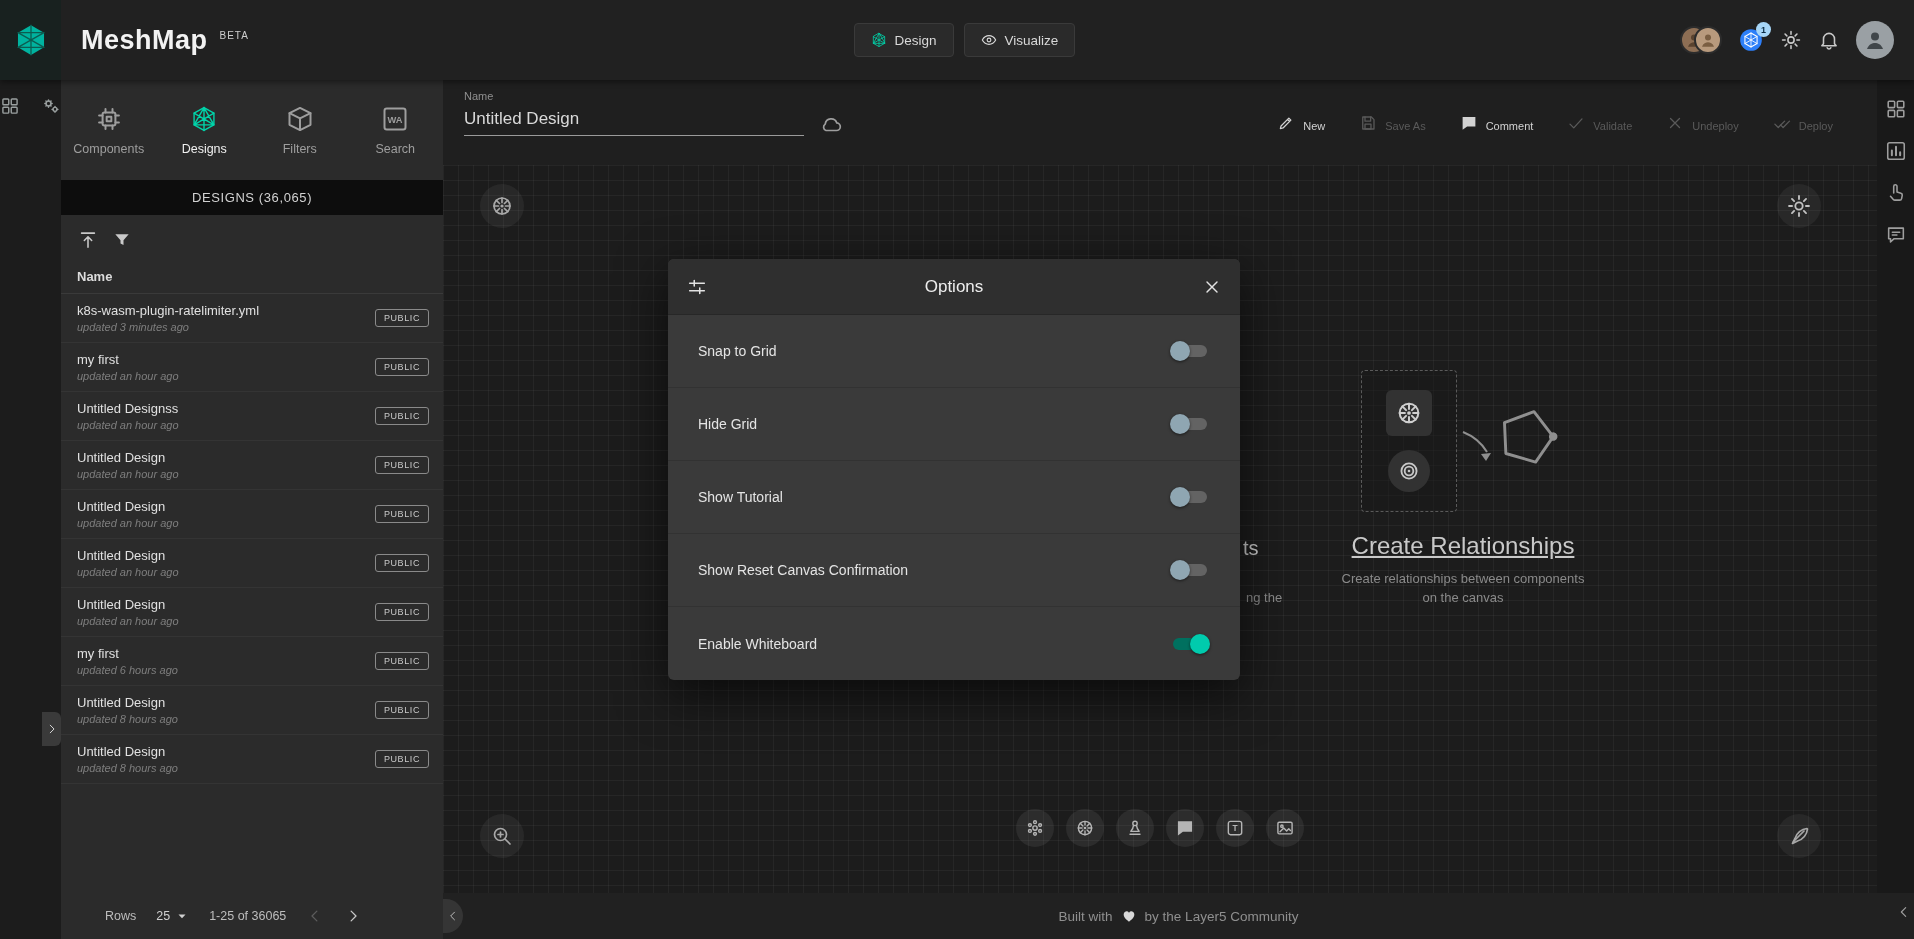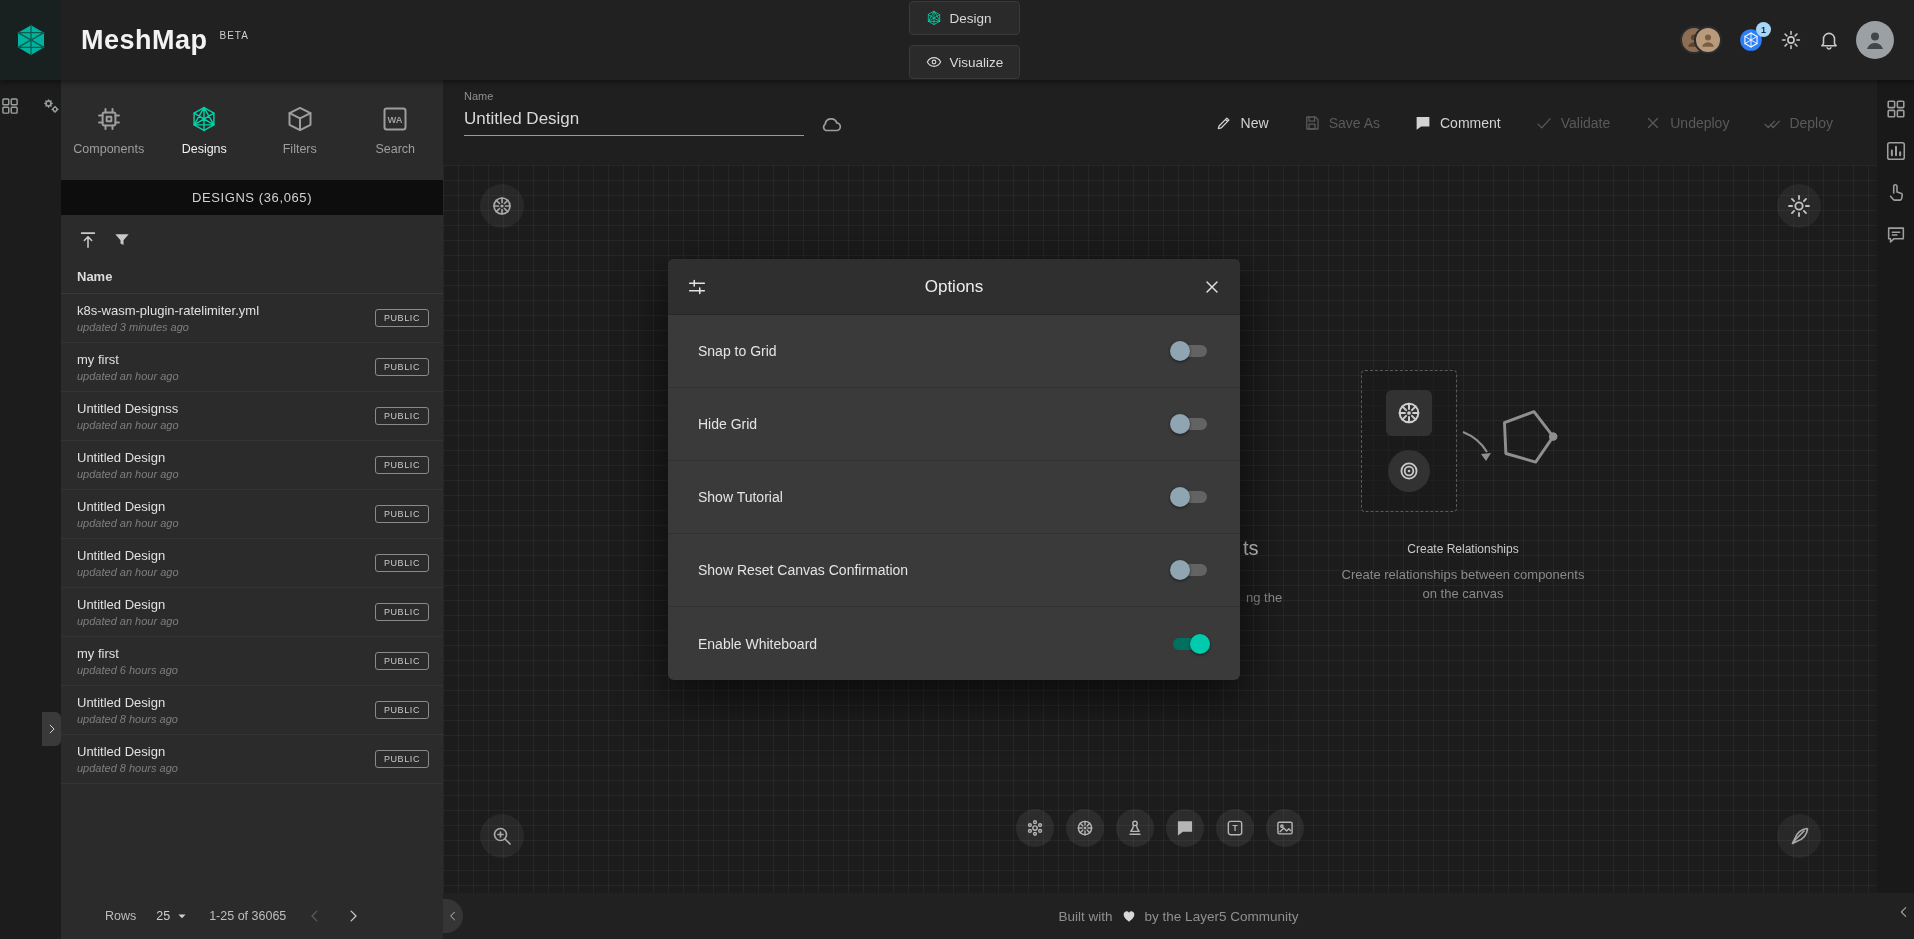--- a/index.html
+++ b/index.html
@@ -10,21 +10,21 @@
   svg.ic .fill { fill:currentColor; stroke:none; }
   .s14{width:14px;height:14px}.s16{width:16px;height:16px}.s18{width:18px;height:18px}
   .s20{width:20px;height:20px}.s22{width:22px;height:22px}.s24{width:24px;height:24px}
   .s26{width:26px;height:26px}.s28{width:28px;height:28px}.s34{width:34px;height:34px}
 
   
   .topbar { position:absolute; left:0; top:0; width:100%; height:80px; background:#212121; display:flex; align-items:center; z-index:5; box-shadow:0 2px 6px rgba(0,0,0,.45); }
   .logo-cell { width:61px; height:80px; background:#18211f; display:grid; place-items:center; cursor:pointer; }
   .app-title { margin-left:20px; font-size:27px; font-weight:bold; color:#f2f2f2; letter-spacing:.5px; }
   .app-title sup { font-size:10px; font-weight:normal; color:#cfcfcf; margin-left:12px; letter-spacing:1px; }
-  .topnav { display:flex; gap:10px; margin-left:auto;flex-direction:column; }
+  .topnav { display:flex; gap:10px; margin-left:auto; }
   .navbtn { display:flex; align-items:center; gap:8px; background:#2a2a2a; border:1px solid #3a3a3a; border-radius:4px; color:#d8d8d8; font-size:13.5px; padding:8px 16px; cursor:pointer; font-family:inherit; }
   .navbtn .teal { color:#00D3A9; }
   .topright { margin-left:auto; display:flex; align-items:center; gap:16px; padding-right:20px; }
   .av-sm { width:28px; height:28px; border-radius:50%; border:2px solid #2c2c2c; display:grid; place-items:center; overflow:hidden; cursor:pointer; }
   .av-a { background:#8d6e54; color:#5a432f; }
   .av-b { background:#b89a7d; color:#7a5e42; margin-left:-14px; }
   .badge-wrap { position:relative; cursor:pointer; }
   .badge-count { position:absolute; top:-5px; right:-7px; width:15px; height:15px; border-radius:50%; background:#a7d6f7; color:#0c2d47; font-size:9px; font-weight:bold; display:grid; place-items:center; }
   .iconbtn { background:none; border:none; color:#c9c9c9; cursor:pointer; padding:0; }
   .av-lg { width:38px; height:38px; border-radius:50%; background:#9aa0a4; color:#40464a; display:grid; place-items:center; cursor:pointer; }
@@ -64,21 +64,21 @@
   .pg-next { color:#c9c9c9; }
 
   
   .canvasarea { position:absolute; left:443px; top:80px; right:37px; bottom:46px; background:#1f1f1f; }
   .canvashead { position:relative; height:85px; }
   .namewrap { position:absolute; left:21px; top:10px; width:340px; }
   .namewrap label { display:block; font-size:11px; color:#8f8f8f; margin-bottom:4px; }
   .namewrap input { width:100%; background:transparent; border:none; border-bottom:1px solid #9a9a9a; color:#d9d9d9; font-size:17px; padding:3px 0 6px 0; font-family:inherit; outline:none; }
   .cloud-ind { position:absolute; left:376px; top:32px; color:#9e9e9e; }
   .tools { position:absolute; right:44px; top:0; height:100%; display:flex; align-items:center; gap:34px; }
-  .toolbtn { display:flex; align-items:center; gap:8px; background:none; border:none; color:#d2d2d2; font-size:14px; cursor:pointer; font-family:inherit; }
+  .toolbtn { display:flex; align-items:flex-end; gap:8px; background:none; border:none; color:#d2d2d2; font-size:11px; cursor:pointer; font-family:inherit; }
   .toolbtn[data-enabled="false"] { color:#5a5a5a; cursor:default; }
 
   .canvas { position:absolute; left:0; right:0; top:85px; bottom:0; background-color:#1c1c1c;
     background-image:linear-gradient(rgba(255,255,255,0.045) 1px, transparent 1px),
                      linear-gradient(90deg, rgba(255,255,255,0.045) 1px, transparent 1px);
     background-size:15px 15px; overflow:hidden; }
   .fab { position:absolute; width:44px; height:44px; border-radius:50%; background:rgba(255,255,255,0.055); border:none; display:grid; place-items:center; color:#a8a8a8; cursor:pointer; }
   .fab-k8s { left:37px; top:19px; }
   .fab-gear { right:56px; top:19px; color:#c2c2c2; }
   .fab-zoom { left:37px; bottom:35px; }
@@ -87,21 +87,21 @@
   .dockbtn { width:38px; height:38px; border-radius:50%; background:rgba(255,255,255,0.07); border:none; display:grid; place-items:center; color:#b5b5b5; cursor:pointer; }
 
   
   .tut { position:absolute; left:890px; top:205px; width:260px; text-align:center; }
   .tutart { position:relative; height:162px; }
   .tutbox { position:absolute; left:28px; top:0; width:96px; height:142px; border:1.5px dashed #5a5a5a; border-radius:4px; display:flex; flex-direction:column; align-items:center; justify-content:center; gap:14px; background:rgba(25,25,25,.55); }
   .tuttile { width:46px; height:46px; background:#323232; border-radius:6px; display:grid; place-items:center; color:#cfcfcf; }
   .tutcirc { width:42px; height:42px; background:#323232; border-radius:50%; display:grid; place-items:center; color:#c9c9c9; }
   .tutarrow { position:absolute; left:126px; top:58px; color:#8f8f8f; }
   .tutpent { position:absolute; left:162px; top:34px; transform:rotate(16deg); color:#8f8f8f; }
-  .tut-title { margin-top:10px; font-size:12px; color:#c9c9c9; font-weight:normal; }
+  .tut-title { margin-top:0; font-size:24px; color:#c9c9c9; font-weight:normal;text-decoration:underline; }
   .tut-sub { margin-top:10px; font-size:13px; color:#8a8a8a; line-height:1.45; }
   .frag-title { position:absolute; left:800px; top:372px; font-size:20px; color:#c9c9c9;text-align:center; }
   .frag-sub { position:absolute; left:803px; top:425px; font-size:13px; color:#8a8a8a; }
 
   
   .rightrail { position:absolute; right:0; top:80px; bottom:46px; width:37px; display:flex; flex-direction:column; align-items:center; gap:20px; padding-top:18px; color:#9e9e9e; }
   .rightrail .iconbtn { color:#9e9e9e; }
 
   
   .footbar { position:absolute; left:443px; right:0; bottom:0; height:46px; background:#212121; display:flex; align-items:center; justify-content:center; gap:8px; font-size:13.5px; color:#8f8f8f; }

